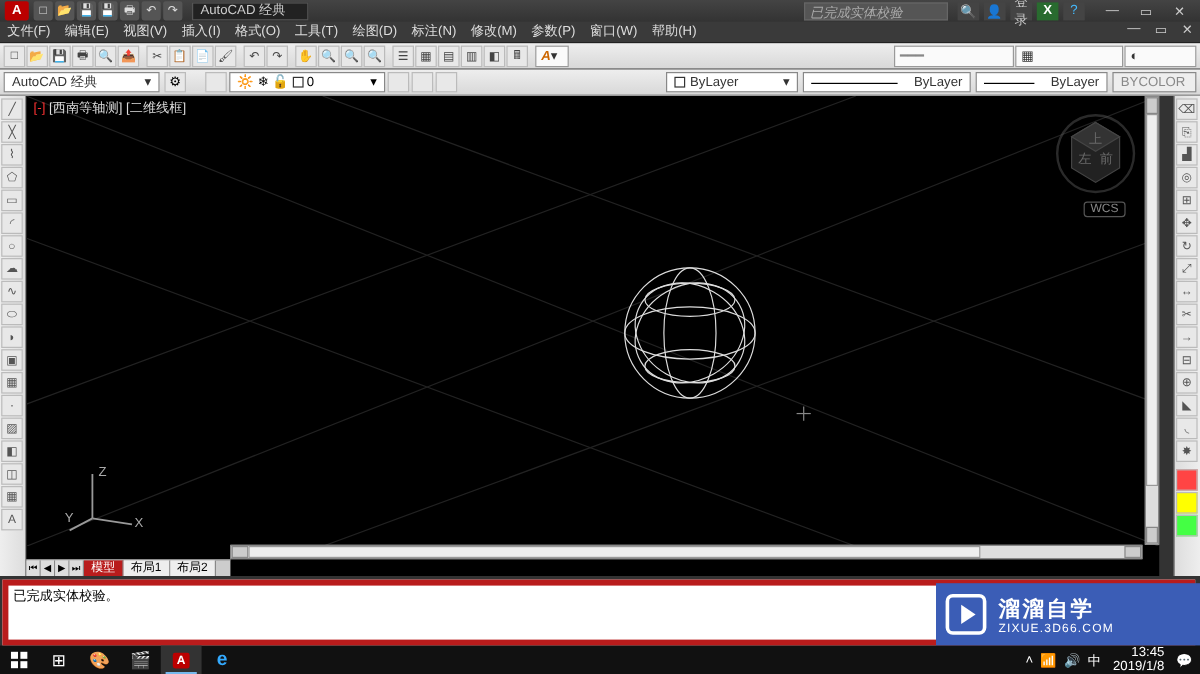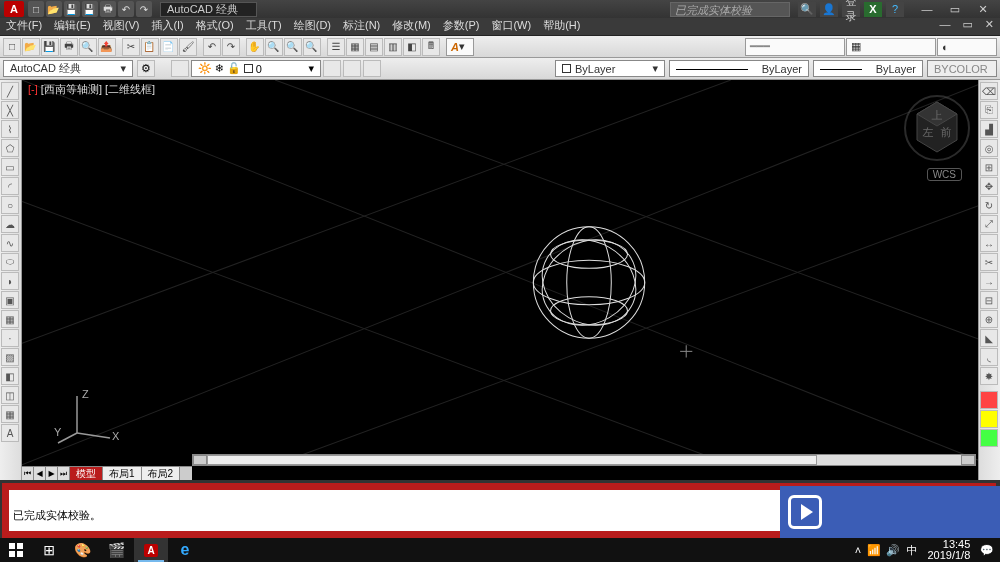--- a/index.html
+++ b/index.html
@@ -41,41 +41,41 @@
 .toolrow2 .layerstate .bulb { color: #fa0; }
 
 
 .main { position: absolute; top: 80px; bottom: 82px; left: 0; right: 0; display: flex; }
 .leftbar { width: 22px; background: linear-gradient(90deg,#eee,#ddd); border-right: 1px solid #999; display: flex; flex-direction: column; gap: 1px; padding: 2px 1px; }
 .leftbar .tb { width: 18px; height: 18px; background: #e8e8e8; border: 1px solid #bbb; display: flex; align-items: center; justify-content: center; font-size: 10px; color: #555; }
 .rightbar { width: 22px; background: linear-gradient(90deg,#ddd,#eee); border-left: 1px solid #999; display: flex; flex-direction: column; gap: 1px; padding: 2px 1px; position: absolute; right: 0; top: 80px; bottom: 82px; }
 .rightbar .tb { width: 18px; height: 18px; background: #e8e8e8; border: 1px solid #bbb; display: flex; align-items: center; justify-content: center; font-size: 10px; color: #555; }
 .rightbar .tb.c1 { background: #f44; } .rightbar .tb.c2 { background: #ff0; } .rightbar .tb.c3 { background: #4f4; }
 
-.viewport { flex: 1; background: #000; position: relative; margin-right: 10px; }
+.viewport { flex: 1; background: #000; position: relative; margin-right: 34px; }
 .viewport .vlabel { position: absolute; top: 2px; left: 6px; color: #ddd; font-size: 11px; }
 .viewport .vlabel .red { color: #f33; }
 .viewport svg.grid { position: absolute; inset: 0; }
 .viewport .ucs { position: absolute; left: 30px; bottom: 30px; }
 .viewport .viewcube { position: absolute; right: 18px; top: 10px; width: 70px; height: 75px; opacity: .5; }
 .viewport .wcs { position: absolute; right: 28px; top: 88px; color: #888; border: 1px solid #555; padding: 0 5px; border-radius: 3px; font-size: 10px; }
 .viewport .scrollh { position: absolute; bottom: 14px; left: 170px; right: 14px; height: 12px; background: #ddd; border: 1px solid #888; }
 .viewport .scrollv { position: absolute; right: 0; top: 0; bottom: 26px; width: 12px; background: #ddd; border: 1px solid #888; }
 .viewport .scrollh::before, .viewport .scrollh::after, .viewport .scrollv::before, .viewport .scrollv::after { content: ""; position: absolute; background: #ccc; border: 1px solid #888; }
 .viewport .scrollh::before { left: 0; top: 0; bottom: 0; width: 12px; } .viewport .scrollh::after { right: 0; top: 0; bottom: 0; width: 12px; }
 .viewport .scrollv::before { left: 0; top: 0; right: 0; height: 12px; } .viewport .scrollv::after { left: 0; bottom: 0; right: 0; height: 12px; }
 .viewport .scrollh .thumb { position: absolute; left: 14px; top: 0; bottom: 0; width: 610px; background: #eee; border: 1px solid #999; }
 .viewport .scrollv .thumb { position: absolute; top: 14px; left: 0; right: 0; height: 310px; background: #eee; border: 1px solid #999; }
 .viewport .tabs { position: absolute; bottom: 0; left: 0; height: 14px; display: flex; background: #ccc; width: 170px; border-top: 1px solid #888; }
 .viewport .tabs .nav { width: 12px; border-right: 1px solid #888; background: #ddd; display: flex; align-items: center; justify-content: center; font-size: 8px; }
 .viewport .tabs .tab { padding: 0 6px; border-right: 1px solid #888; background: #eee; font-size: 10px; line-height: 13px; }
 .viewport .tabs .tab.active { background: #b91c1c; color: #fff; }
 
 
-.cmdarea { position: absolute; bottom: 24px; left: 2px; right: 4px; height: 55px; background: #fff; border: 7px solid #b91c1c; color: #000; padding: 18px 4px; font-family: SimSun, monospace; font-size: 12px; line-height: 14px; overflow: hidden; }
+.cmdarea { position: absolute; bottom: 24px; left: 2px; right: 4px; height: 55px; background: #fff; border: 5px solid #b91c1c; color: #000; padding: 2px 4px; font-family: SimSun, monospace; font-size: 12px; line-height: 14px; overflow: hidden; }
 .cmdarea .resize { position: absolute; right: 1px; top: 1px; bottom: 1px; width: 12px; background: #ddd; border-left: 1px solid #aaa; }
 
 
 .taskbar { position: absolute; bottom: 0; left: 0; right: 0; height: 24px; background: #111; display: flex; align-items: center; color: #fff; }
 .taskbar .start { width: 32px; height: 24px; display: flex; align-items: center; justify-content: center; }
 .taskbar .start svg { width: 14px; height: 14px; }
 .taskbar .cortana { height: 24px; display: flex; align-items: center; background: #222; padding: 0 8px; width: 240px; gap: 8px; color: #999; }
 .taskbar .cortana .ci { width: 16px; height: 16px; border: 2px solid #888; border-radius: 50%; }
 .taskbar .cortana .mic { margin-left: auto; color: #888; }
 .taskbar .appicon { width: 34px; height: 24px; display: flex; align-items: center; justify-content: center; font-size: 14px; position: relative; }
@@ -331,20 +331,24 @@
   <div class="tb c3"></div>
 </div>
 
 <div class="cmdarea">
   <div>已完成实体校验。</div>
   <div class="resize"></div>
 </div>
 
 <div class="watermark">
   <div class="play"></div>
+  <div class="txt">
+    <div class="big">溜溜自学</div>
+    <div class="small">ZIXUE.3D66.COM</div>
+  </div>
 </div>
 
 <div style="position:absolute;bottom:24px;left:2px;height:0;color:#ccc;font-size:11px;"></div>
 
 <div class="taskbar">
   <div class="start">
     <svg viewBox="0 0 14 14">
         <g fill="#fff">
           <rect x="0" y="0" width="6" height="6"></rect>
           <rect x="8" y="0" width="6" height="6"></rect>

